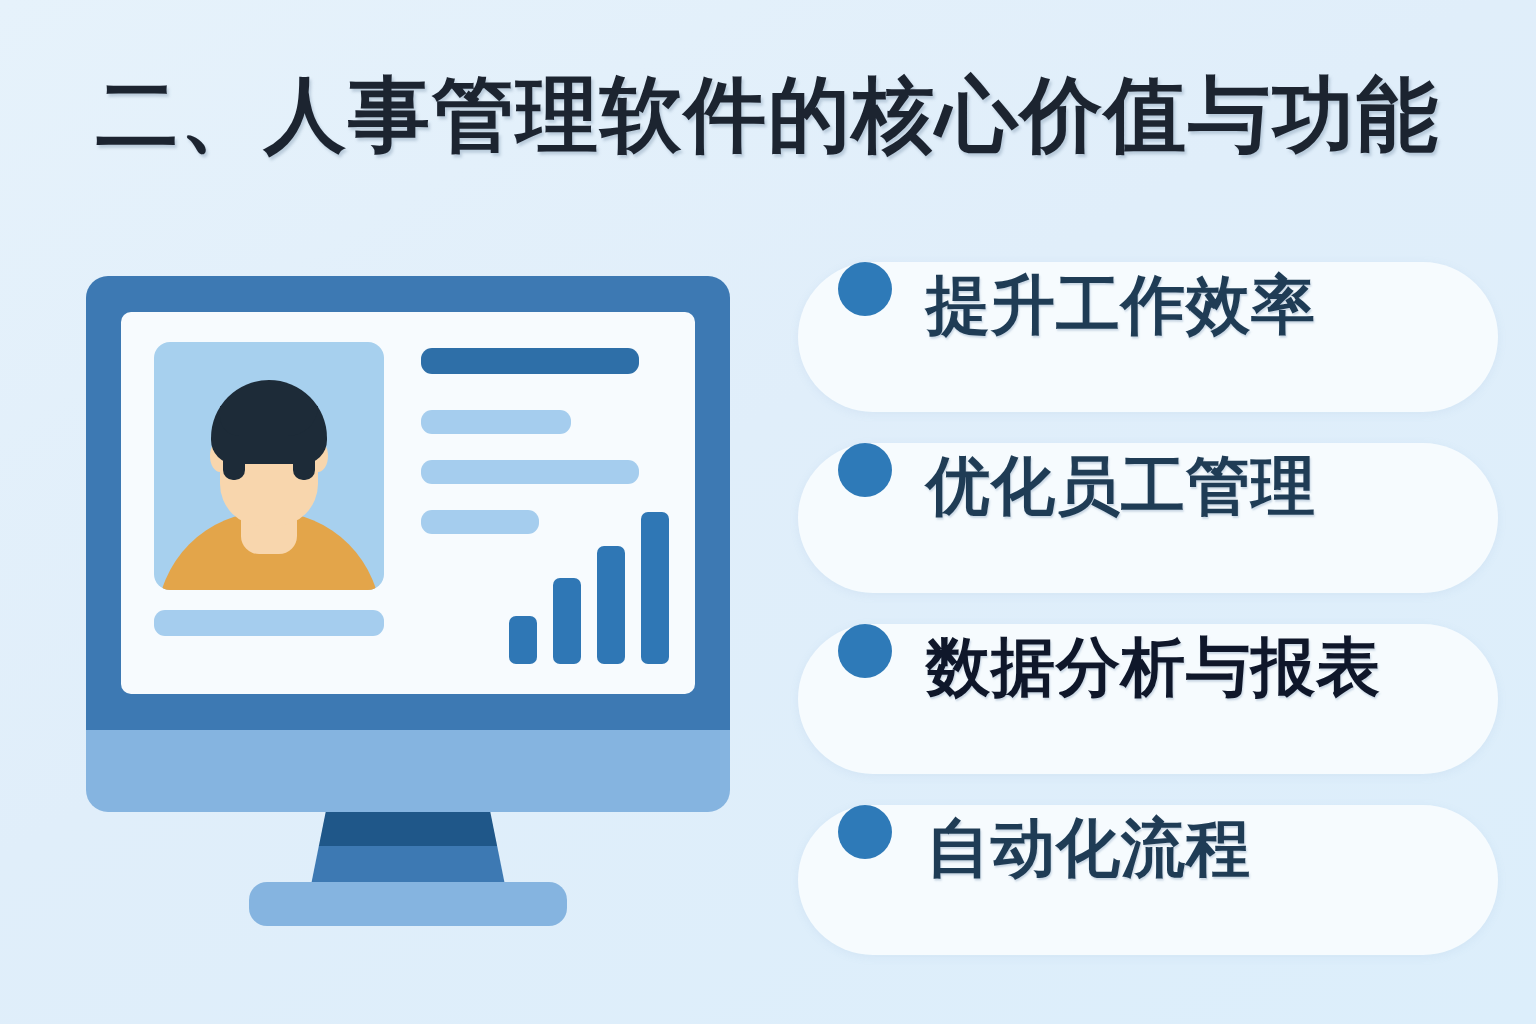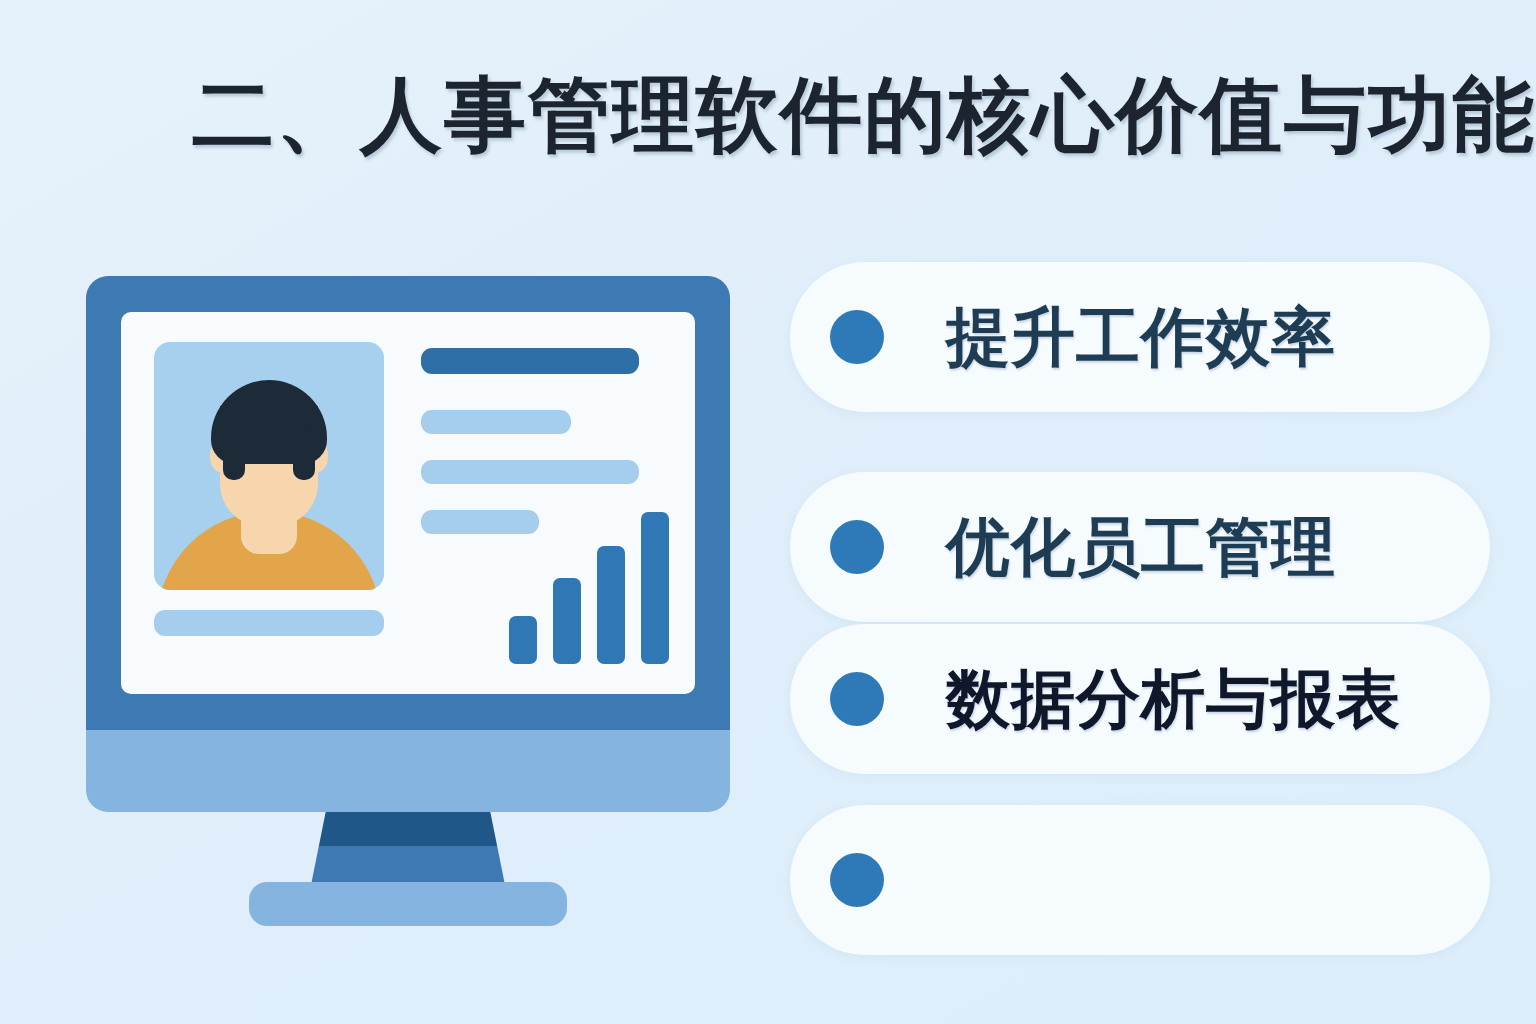--- a/index.html
+++ b/index.html
@@ -20,21 +20,21 @@
     background: linear-gradient(150deg, #e6f2fb 0%, #e0eefa 45%, #dceefb 100%);
     overflow: hidden;
   }
 
   
   #title {
     position: absolute;
     left: 0;
     top: 74px;
     width: 1536px;
-    text-align: right;
+    text-align: center;
     font-size: 82px;
     font-weight: bold;
     letter-spacing: 2px;
     color: #1c2430;
     text-shadow: 2px 3px 3px rgba(110,135,160,0.35);
     white-space: nowrap;
     line-height: 1.0;
   }
 
   
@@ -220,29 +220,27 @@
   
   #feature-list {
     position: absolute;
     left: 790px;
     top: 262px;
     width: 700px;
     height: 700px;
   }
   .feature-card {
     position: absolute;
-    left: 0;
+    left: 8px;
     width: 700px;
     height: 150px;
     background: #f6fbfe;
     border-radius: 75px;
     display: flex;
-    align-items: center;
     box-shadow: 0 2px 10px rgba(120,160,195,0.10);
-    gap: 28px;
   }
   .feature-card .dot {
     flex: 0 0 auto;
     width: 54px;
     height: 54px;
     border-radius: 50%;
     background: #2e7ab8;
     margin-left: 40px;
   }
   .feature-card .label {
@@ -299,26 +297,27 @@
 
     <div class="stand-trapezoid"></div>
     <div class="stand-base"></div>
   </div>
 
   <div id="feature-list">
       <div class="feature-card" style="top: 0px; background: rgb(246, 251, 254);">
         <span class="dot" style="background: rgb(46, 122, 184);"></span>
         <span class="label" style="color: rgb(31, 60, 85);">提升工作效率</span>
       </div>
-      <div class="feature-card" style="top: 181px; background: rgb(246, 251, 254); margin-top: 29px;">
+      <div class="feature-card" style="top: 181px; background: rgb(246, 251, 254);">
         <span class="dot" style="background: rgb(46, 122, 184);"></span>
         <span class="label" style="color: rgb(31, 60, 85);">优化员工管理</span>
       </div>
       <div class="feature-card" style="top: 362px; background: rgb(246, 251, 254);">
         <span class="dot" style="background: rgb(46, 122, 184);"></span>
         <span class="label" style="color: #0f172a;">数据分析与报表</span>
       </div>
       <div class="feature-card" style="top: 543px; background: rgb(246, 251, 254);">
         <span class="dot" style="background: rgb(46, 122, 184);"></span>
+        <span class="label" style="color: rgb(31, 60, 85);">自动化流程</span>
       </div>
     </div>
 
 </div>
 
 </body></html>

